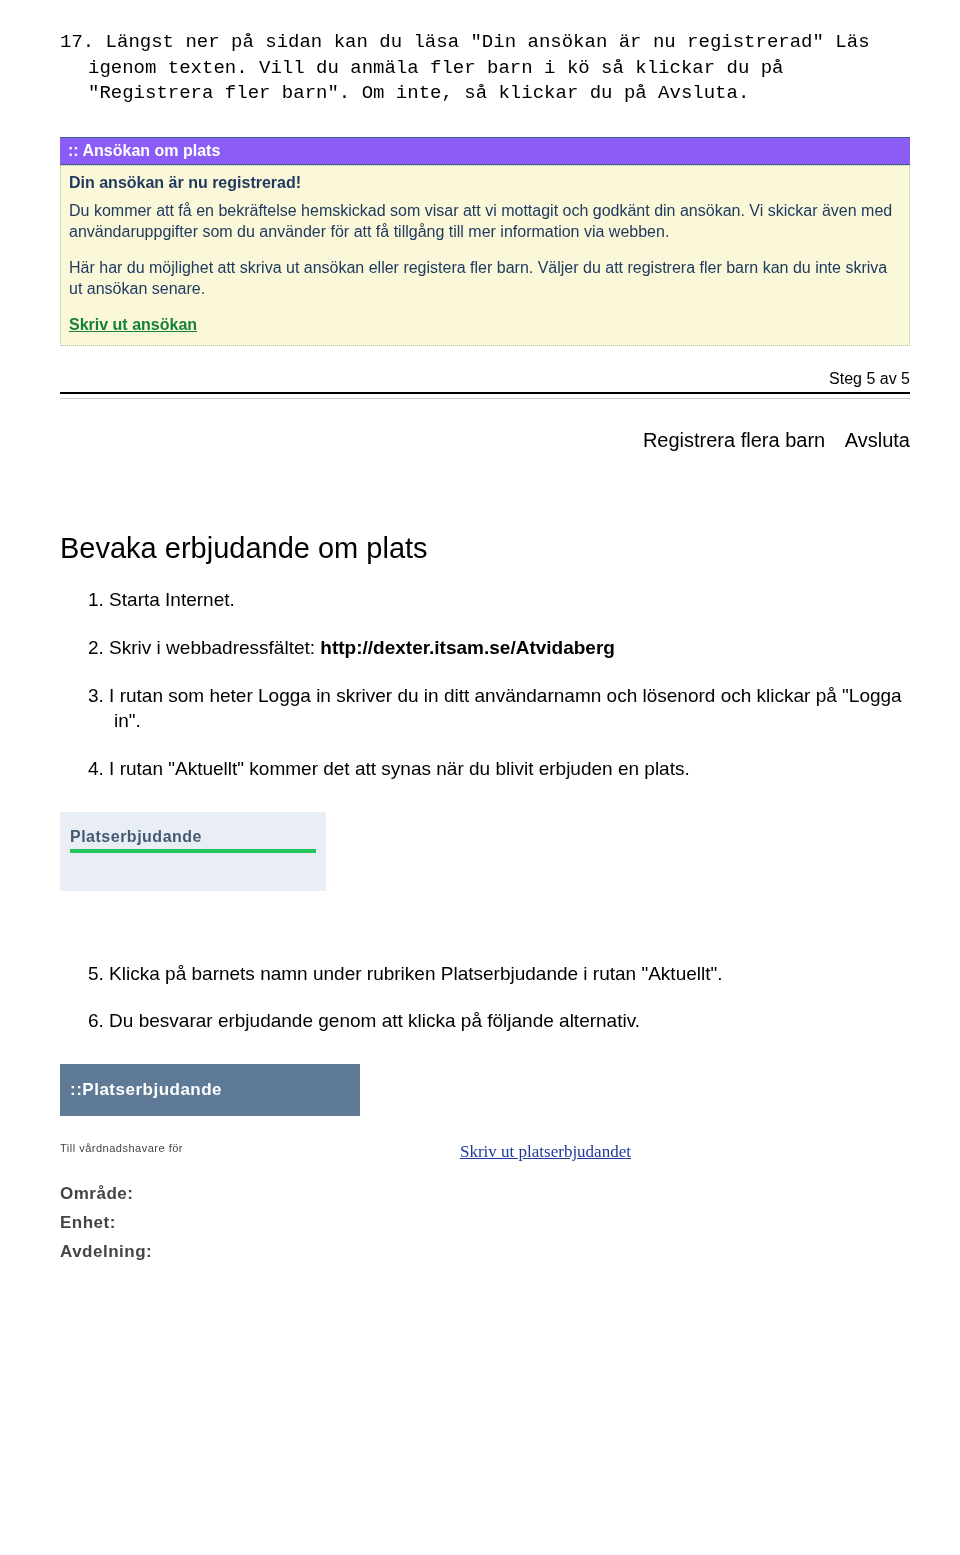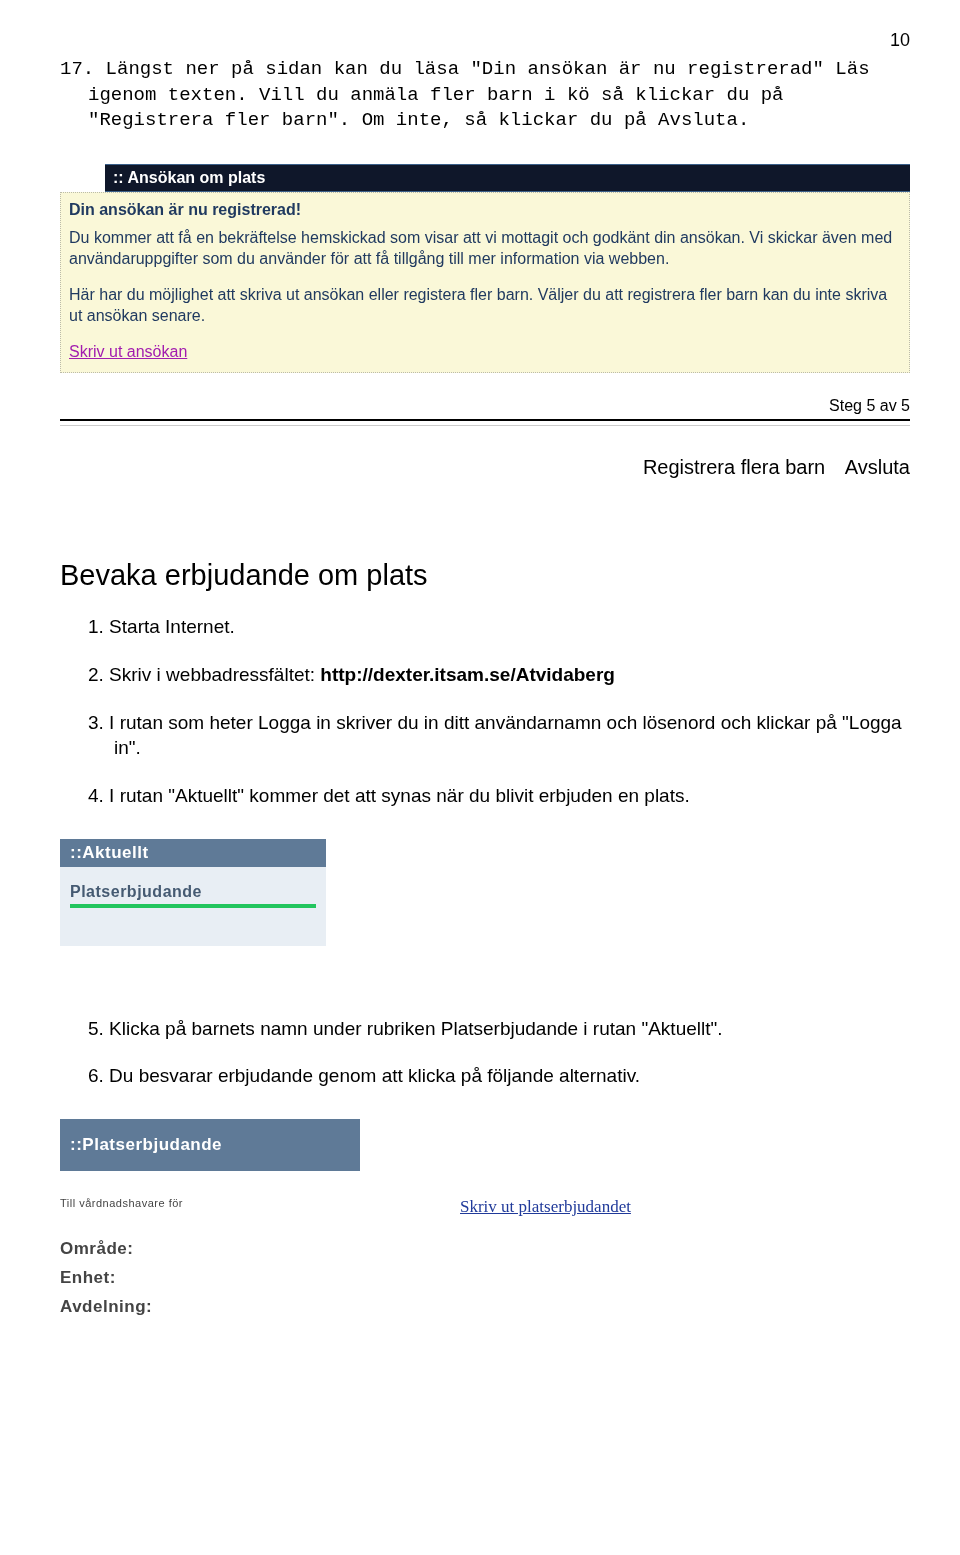--- a/index.html
+++ b/index.html
@@ -22,49 +22,49 @@
   }
   .intro {
     font-size: 19px;
     line-height: 1.35;
     margin-bottom: 30px;
     margin-left: 28px;
     text-indent: -28px;
     font-family: Liberation Mono, monospace;
   }
   .box-header {
-    background: #0f172a;
+    background: #8b5cf6;
     color: #ffffff;
     font-size: 16px;
     font-weight: bold;
     padding: 4px 8px;
     border-top: 1px solid #3a5f89;
     border-bottom: 1px solid #3a5f89;
-    margin-left: 45px;
   }
   .yellow-box {
     background: #faf8d8;
     border: 1px dotted #bba;
     padding: 6px 8px 10px 8px;
     font-size: 16px;
     line-height: 1.35;
   }
   .yellow-box .yb-title {
     font-weight: bold;
     margin-bottom: 6px;
     color: #203a60;
   }
   .yellow-box p {
     margin: 0 0 14px 0;
     color: #203a60;
   }
   .yellow-box .link {
-    color: #a21caf;
+    color: #15803d;
     text-decoration: underline;
     cursor: pointer;
+    font-weight: bold;
   }
   .step-indicator {
     text-align: right;
     font-size: 16px;
     margin-top: 24px;
     margin-bottom: 4px;
   }
   .hr-thick {
     border: none;
     border-top: 2px solid #000;
@@ -159,21 +159,20 @@
     line-height: 1.7;
     color: #444;
     margin-top: 12px;
   }
 </style>
 </head>
 <body>
 
 <div class="page">
 
-  <div class="page-number">10</div>
 
   <div class="intro">17. Längst ner på sidan kan du läsa "Din ansökan är nu registrerad" Läs igenom texten. Vill du anmäla fler barn i kö så klickar du på "Registrera fler barn". Om inte, så klickar du på Avsluta.</div>
 
   <div class="box-header">:: Ansökan om plats</div>
   <div class="yellow-box">
     <div class="yb-title">Din ansökan är nu registrerad!</div>
     <p>Du kommer att få en bekräftelse hemskickad som visar att vi mottagit och godkänt din ansökan. Vi skickar även med användaruppgifter som du använder för att få tillgång till mer information via webben.</p>
     <p>Här har du möjlighet att skriva ut ansökan eller registera fler barn. Väljer du att registrera fler barn kan du inte skriva ut ansökan senare.</p>
     <span class="link">Skriv ut ansökan</span>
   </div>
@@ -191,21 +190,20 @@
 
   <ol class="numbered">
     <li>1. Starta Internet.</li>
     <li>
       <span>2. Skriv i webbadressfältet: </span><b>http://dexter.itsam.se/Atvidaberg</b>
     </li>
     <li>3. I rutan som heter Logga in skriver du in ditt användarnamn och lösenord och klickar på "Logga in".</li>
     <li>4. I rutan "Aktuellt" kommer det att synas när du blivit erbjuden en plats.</li>
   </ol>
 
-  <div class="aktuellt-header">::Aktuellt</div>
   <div class="aktuellt-body">
     <div class="subhead">Platserbjudande</div>
     <div style="height:28px"></div>
   </div>
 
   <div class="gap"></div>
 
   <ol class="numbered">
     <li>5. Klicka på barnets namn under rubriken Platserbjudande i rutan "Aktuellt".</li>
     <li>6. Du besvarar erbjudande genom att klicka på följande alternativ.</li>

